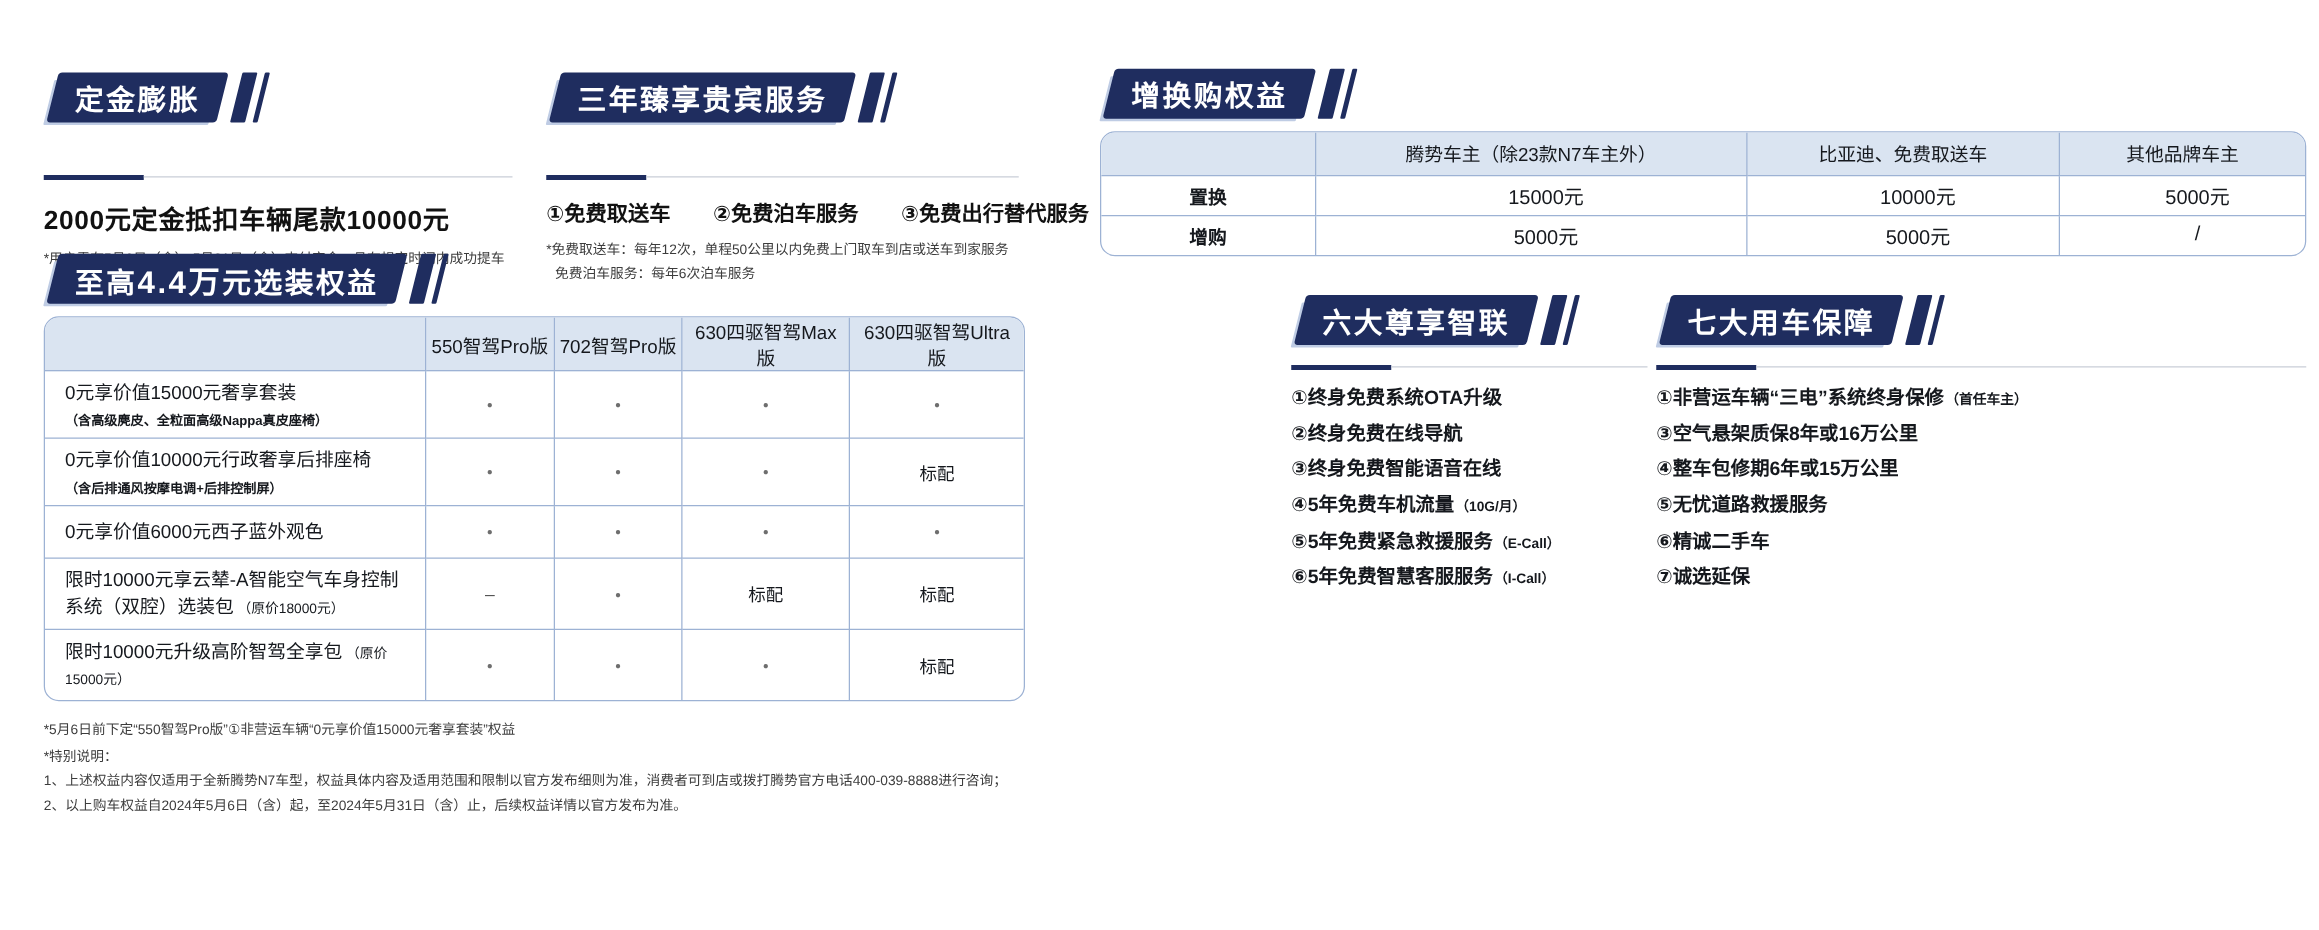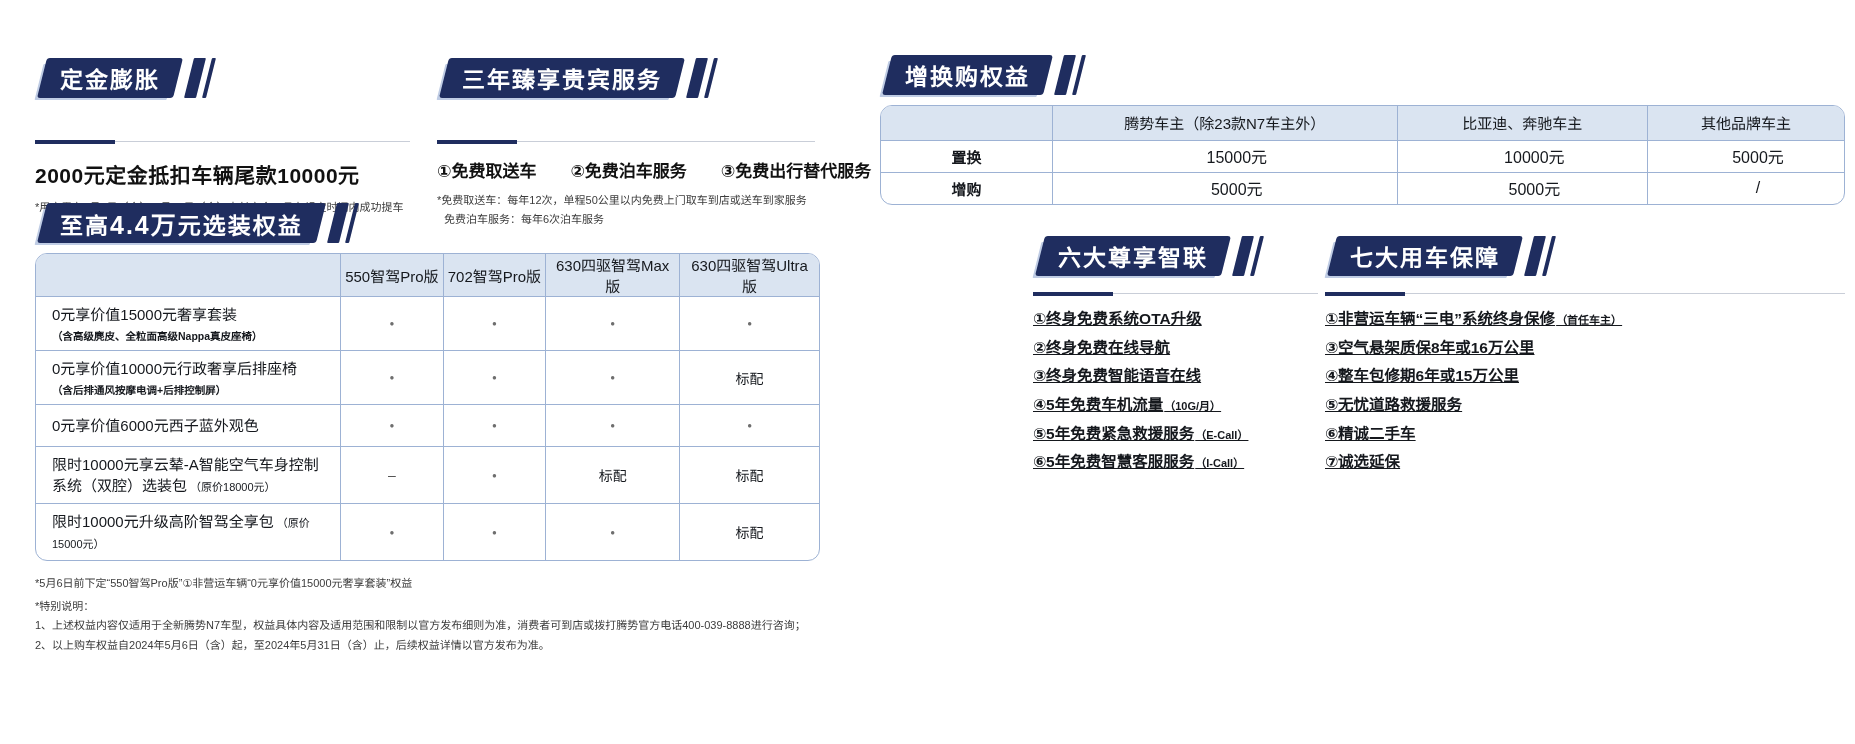--- a/index.html
+++ b/index.html
@@ -52,21 +52,21 @@
   .opt .main{font-size:15px; font-weight:500; line-height:1.4; color:var(--text-dark);}
   .opt .main .sfx{font-size:11px; margin-left:3px;}
   .opt .sub{font-size:10.5px; margin-top:3px; color:var(--text-dark);font-weight:bold;}
 
   .trade td{height:32px;}
   .trade td.lbl{text-align:center; font-size:15px; font-weight:600;}
   .trade td.val{font-size:16px; font-weight:500;padding-left:24px;}
 
   
   .plist{list-style:none; margin-top:13px;}
-  .plist li{font-size:15.5px; font-weight:600; color:var(--text-dark); margin-bottom:8.5px; line-height:1.3; white-space:nowrap;text-decoration:underline;}
+  .plist li{font-size:15.5px; font-weight:600; color:var(--text-dark); margin-bottom:8.5px; line-height:1.3; white-space:nowrap;}
   .plist .li-sfx{font-size:11px; font-weight:600; margin-left:1px;}
 
   .opt-note{font-size:11px; color:var(--note-gray); margin-top:13px;}
   .disc{font-size:11px; color:var(--note-gray); line-height:1.75;margin-top:32px;}
 </style>
 </head>
 <body>
 
 <div id="canvas">
 
@@ -114,21 +114,21 @@
         <colgroup>
             <col style="width:17.8%">
             <col style="width:35.8%">
             <col style="width:26%">
             <col style="width:20.4%">
           </colgroup>
         <thead>
           <tr>
             <th></th>
             <th>腾势车主（除23款N7车主外）</th>
-            <th>比亚迪、奔驰车主</th>
+            <th>比亚迪、免费取送车</th>
             <th>其他品牌车主</th>
           </tr>
         </thead>
         <tbody>
           <tr>
             <td class="lbl">置换</td>
             <td class="val">15000元</td>
             <td class="val">10000元</td>
             <td class="val">5000元</td>
           </tr>

